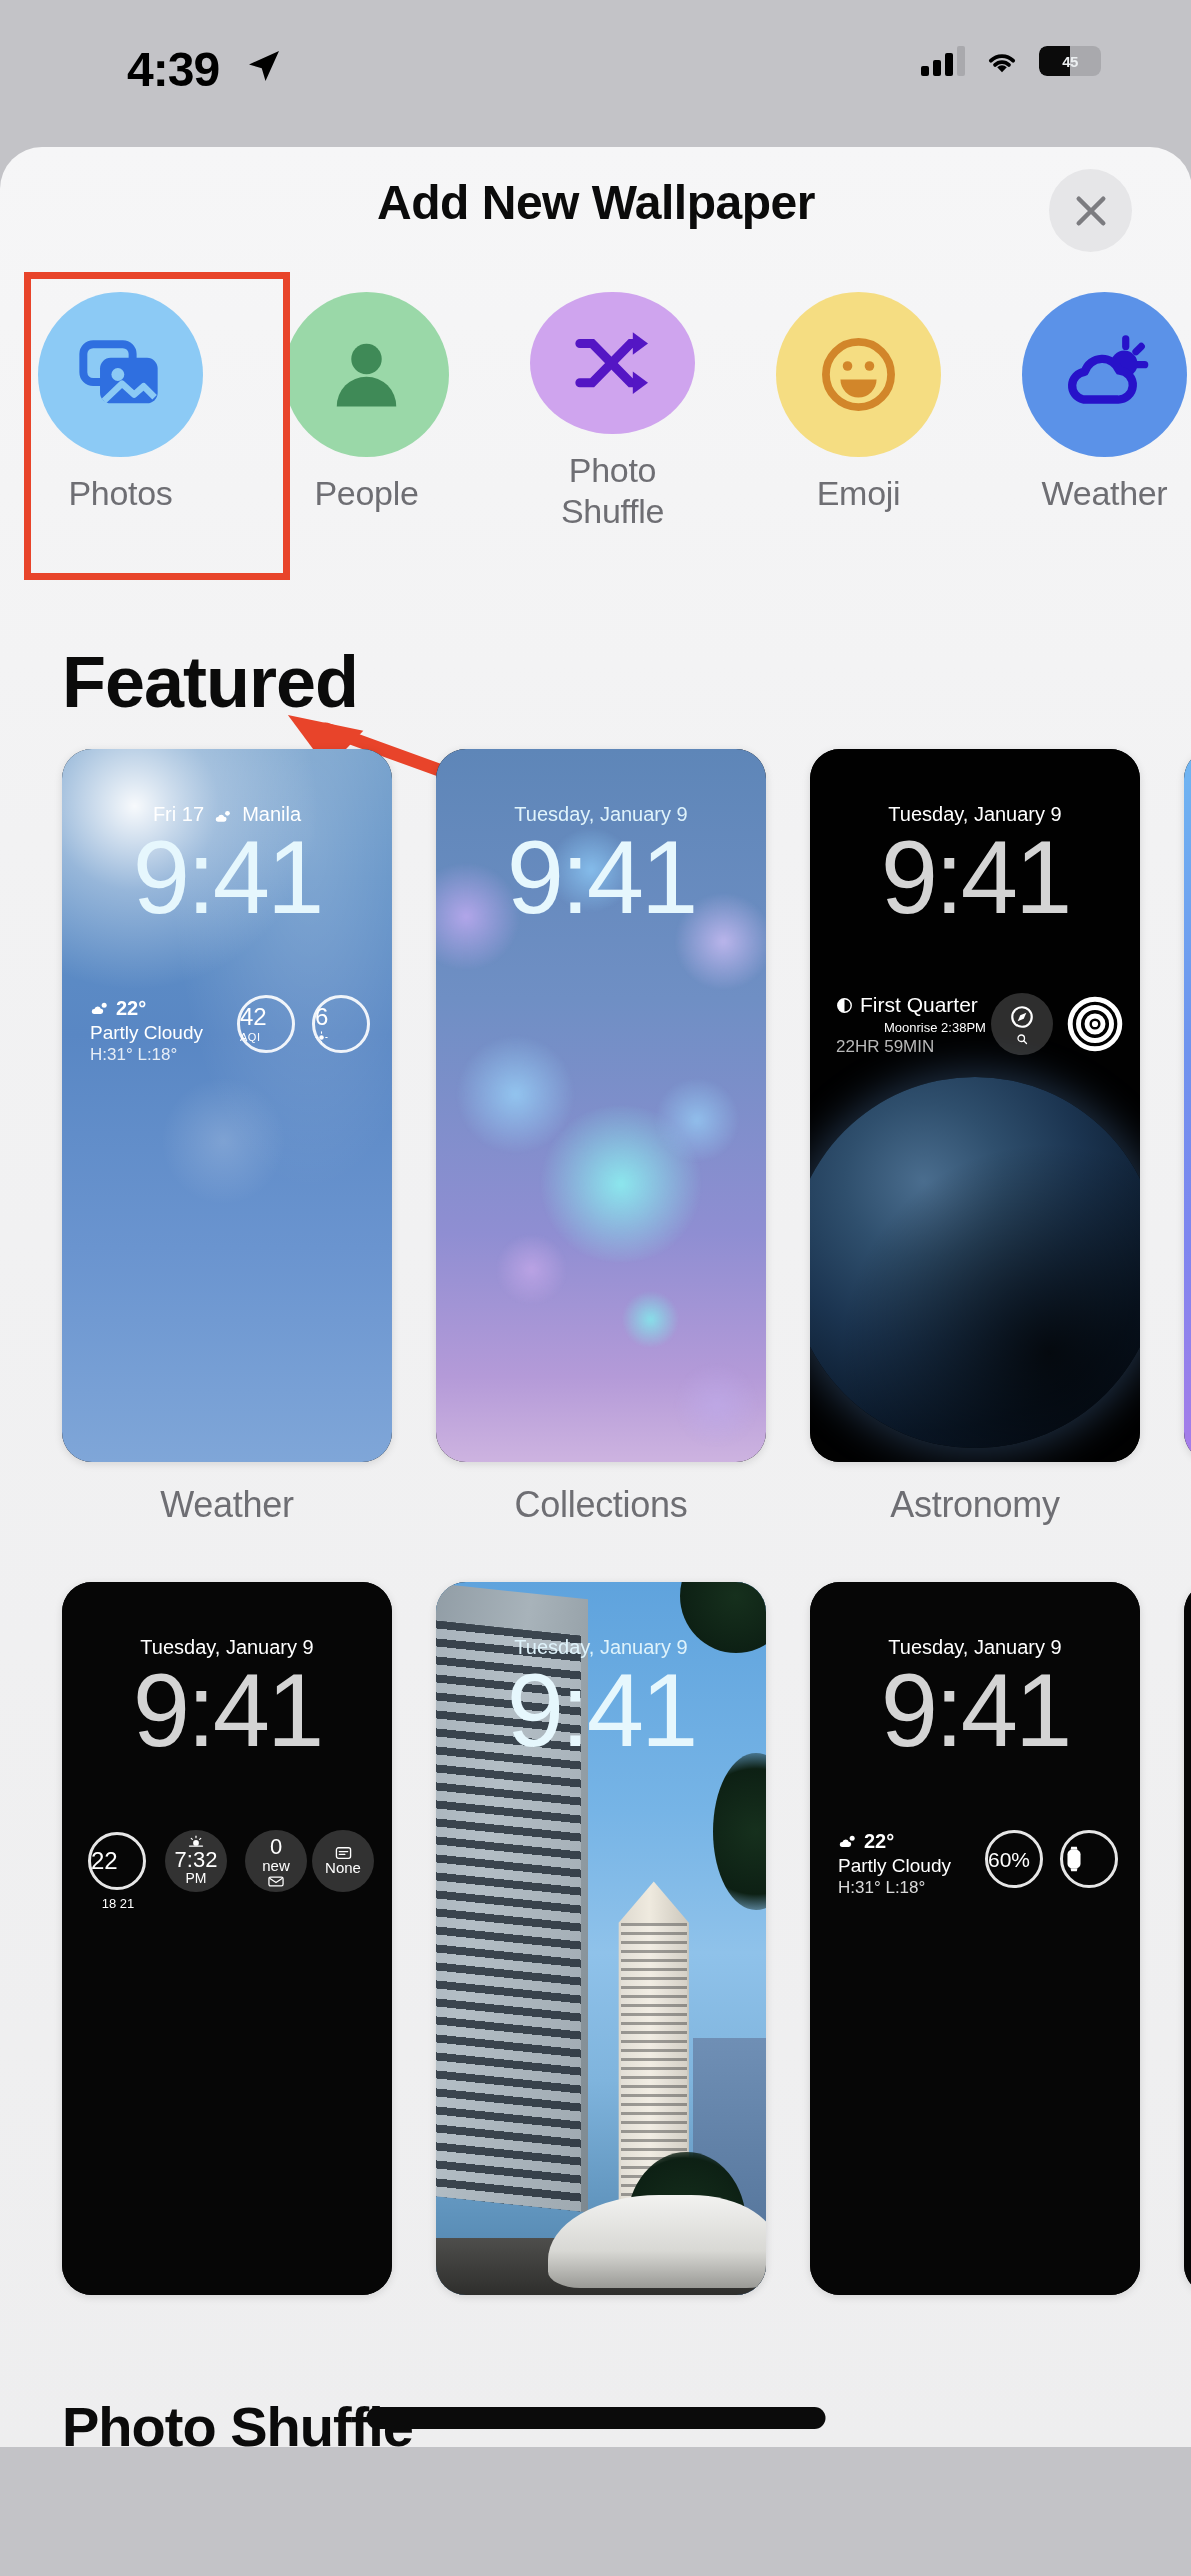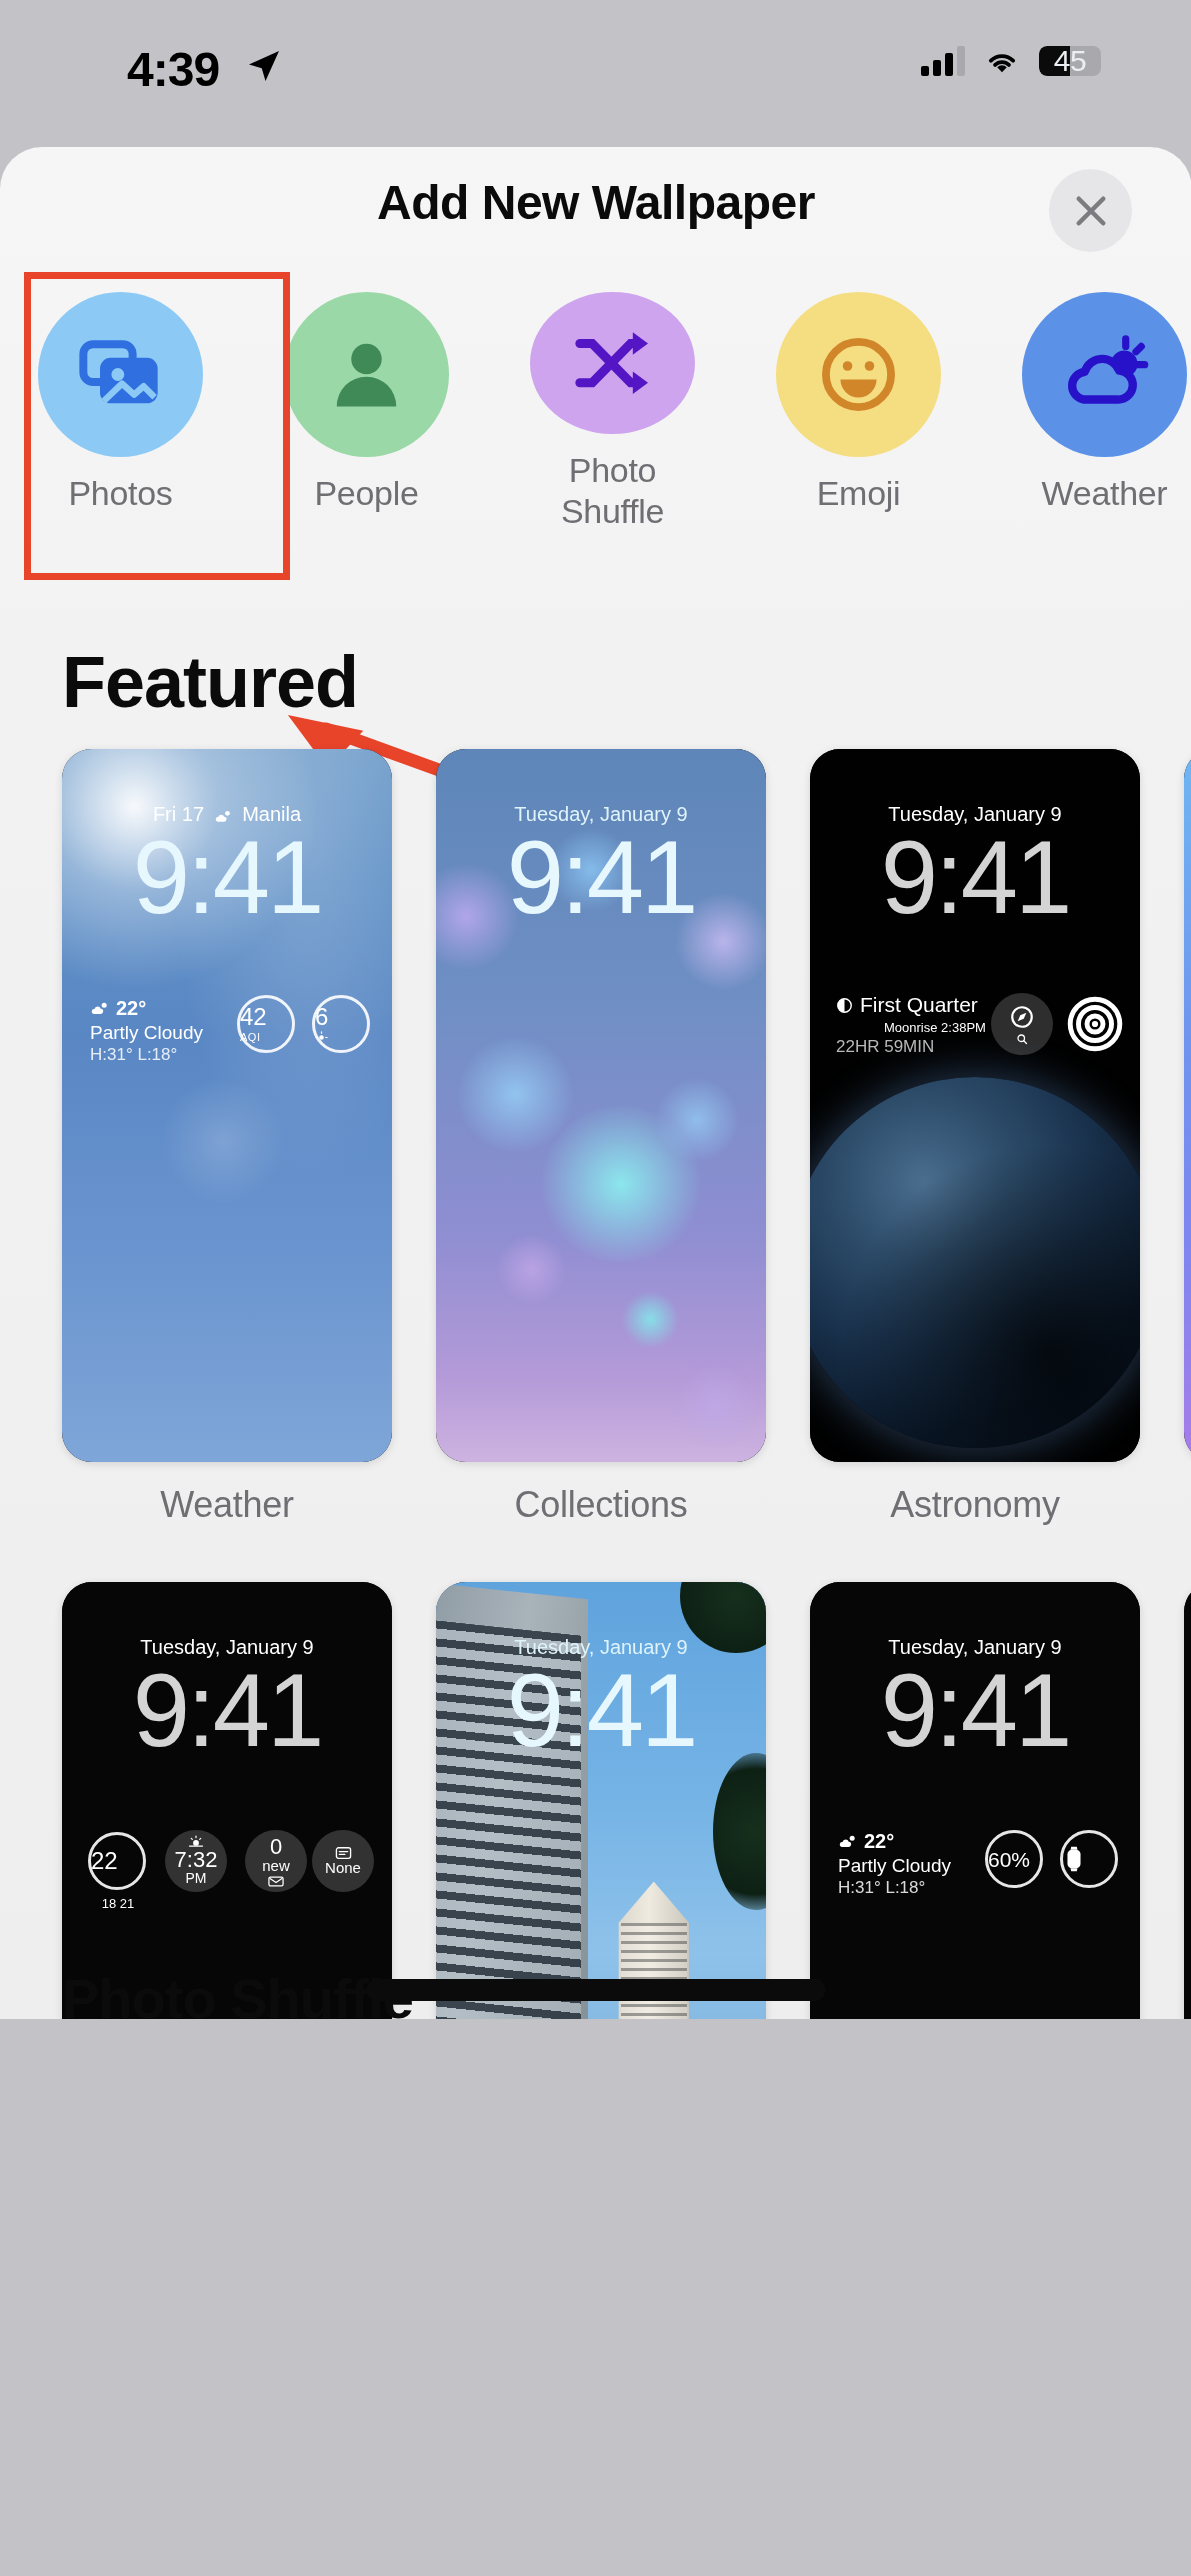--- a/index.html
+++ b/index.html
@@ -27,25 +27,25 @@
   .bars i:nth-child(1){ height:10px; }
   .bars i:nth-child(2){ height:16px; }
   .bars i:nth-child(3){ height:23px; }
   .bars i:nth-child(4){ height:30px; background:#a9a9ad; }
   .wifi{ width:38px; height:30px; }
   .batt{ position:relative; width:62px; height:30px; border-radius:8px;
     background:#a9a9ad; overflow:hidden; display:flex; align-items:center; }
   .batt-fill{ position:absolute; left:0; top:0; bottom:0; width:50%;
     background:#0b0b0b; border-radius:8px 0 0 8px; }
   .batt-num{ position:relative; z-index:2; width:100%; text-align:center;
-    font-size:30px; font-weight:400; color:#eceff1; letter-spacing:-0.5px; }
+    font-size:15px; font-weight:700; color:#eceff1; letter-spacing:-0.5px; }
 
   
   .sheet{
-    position:absolute; top:147px; left:0; width:1192px; height:1872px;
+    position:absolute; top:147px; left:0; width:1192px; height:2300px;
     background:linear-gradient(180deg,#f6f6f7 0%,#f2f2f3 30%,#eeeeef 100%);
     border-radius:42px 42px 0 0;
     overflow:hidden;
   }
 
   .sheet-head{ position:relative; height:117px; }
   .sheet-title{
     position:absolute; left:0; right:0; top:28px; text-align:center;
     font-size:48px; font-weight:700; color:#0b0b0b; letter-spacing:-0.5px;
   }

